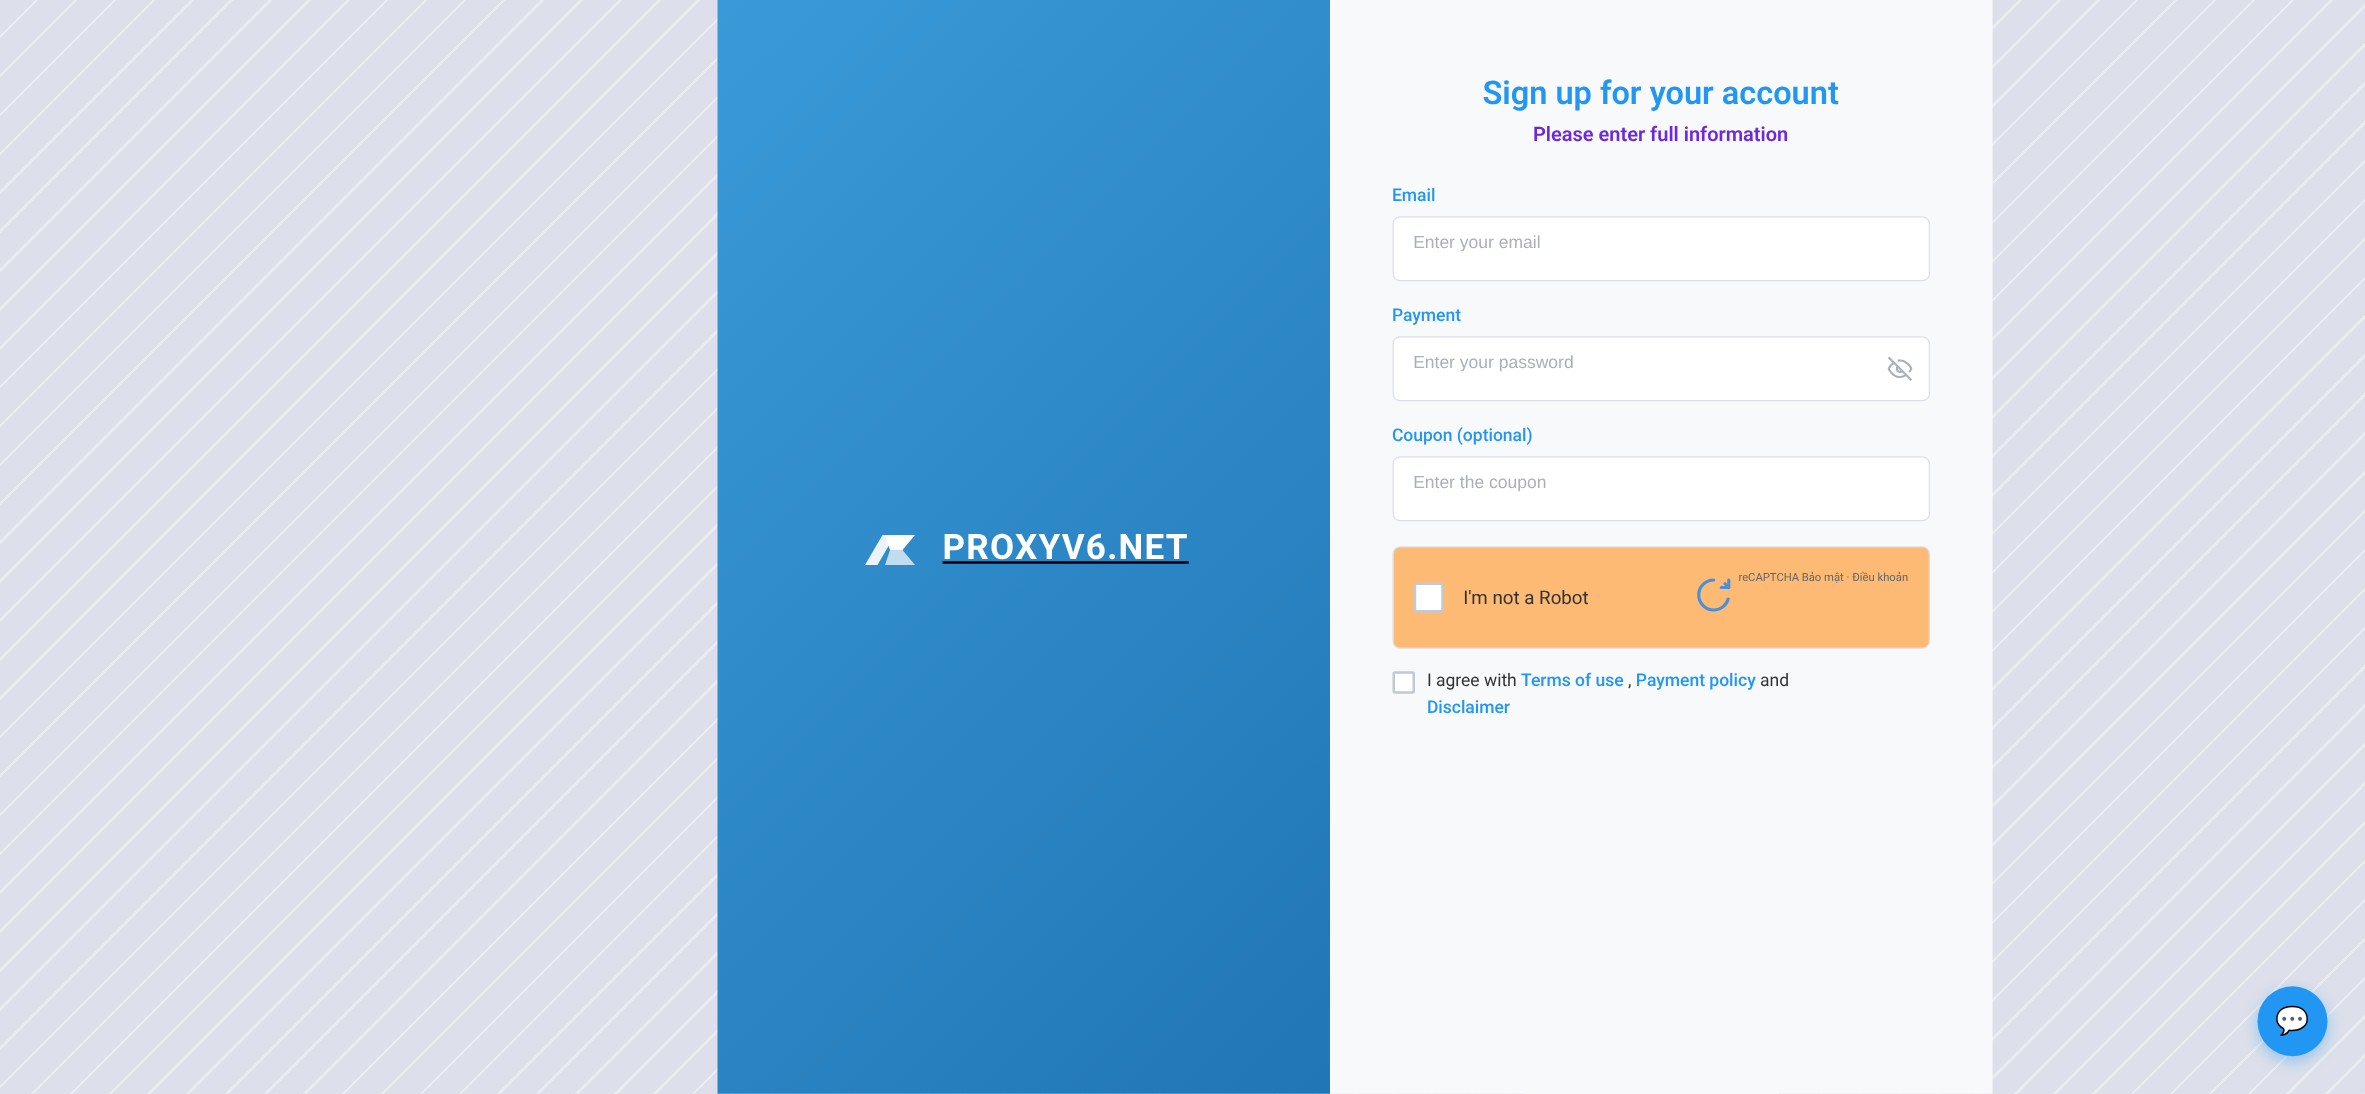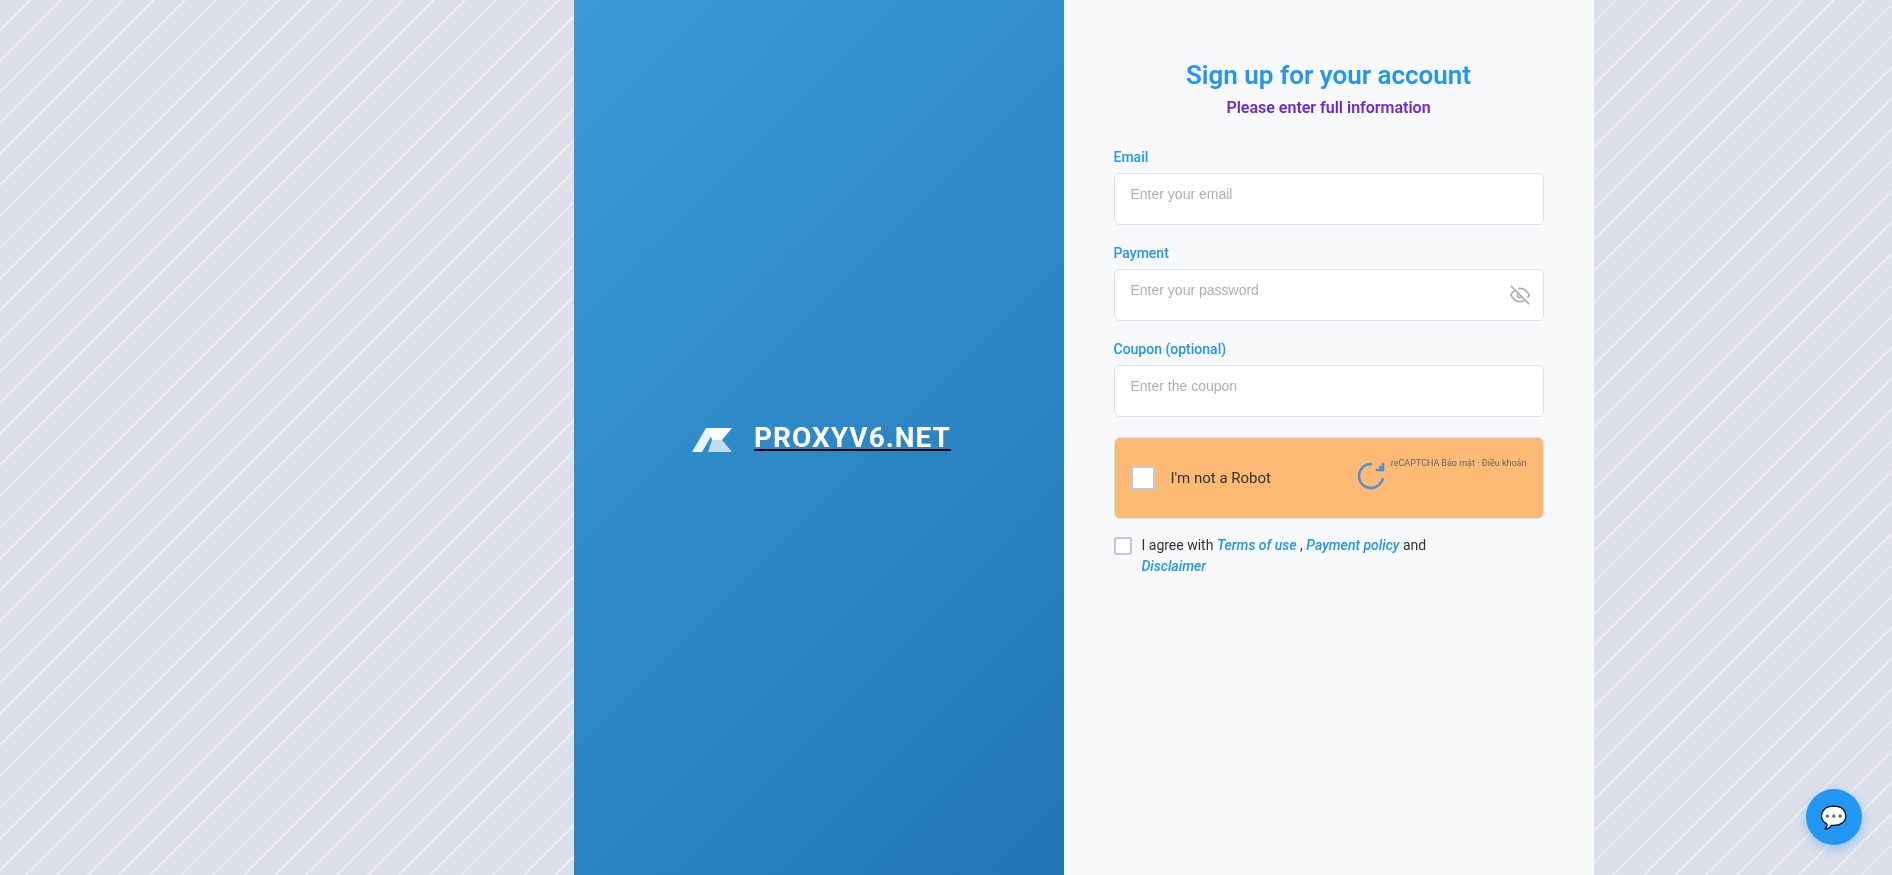--- a/index.html
+++ b/index.html
@@ -230,21 +230,20 @@
     .terms-text {
       font-size: 14px;
       color: #333;
       line-height: 1.5;
     }
 
     .terms-link {
       color: #2196F3;
       text-decoration: none;
       font-weight: 500;
-      font-style: italic;
     }
 
     
     .chat-button {
       position: fixed;
       bottom: 30px;
       right: 30px;
       width: 56px;
       height: 56px;
       border-radius: 50%;

